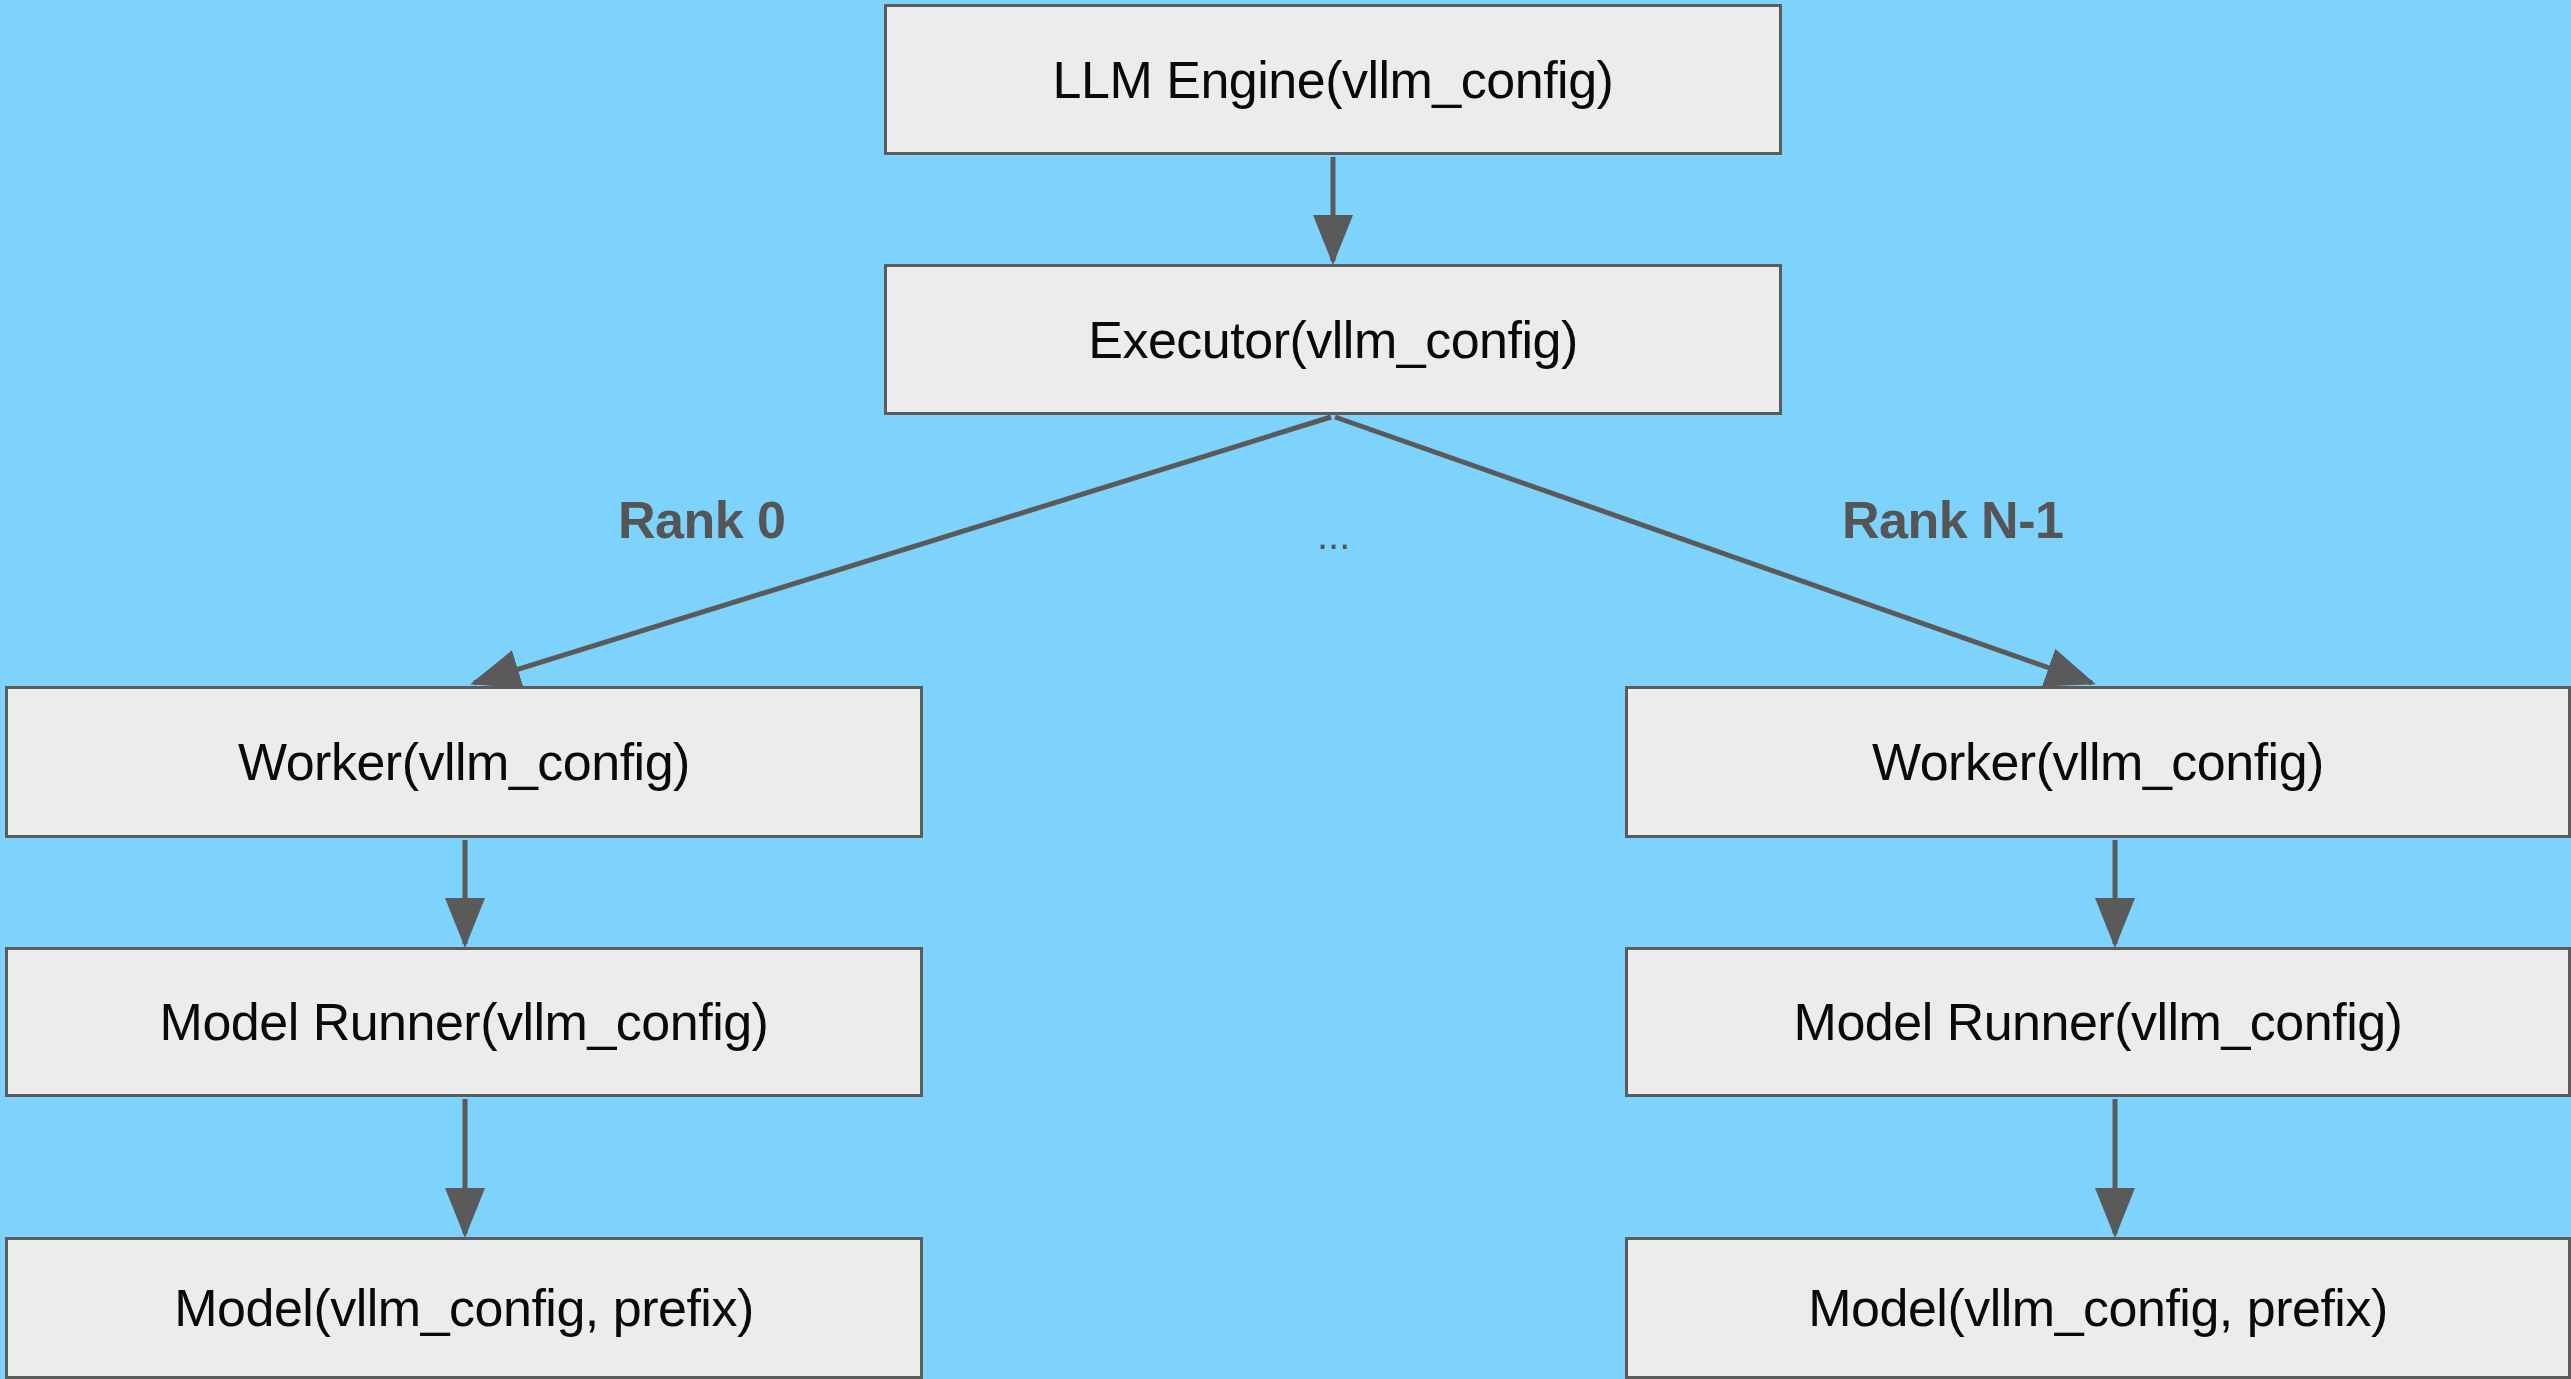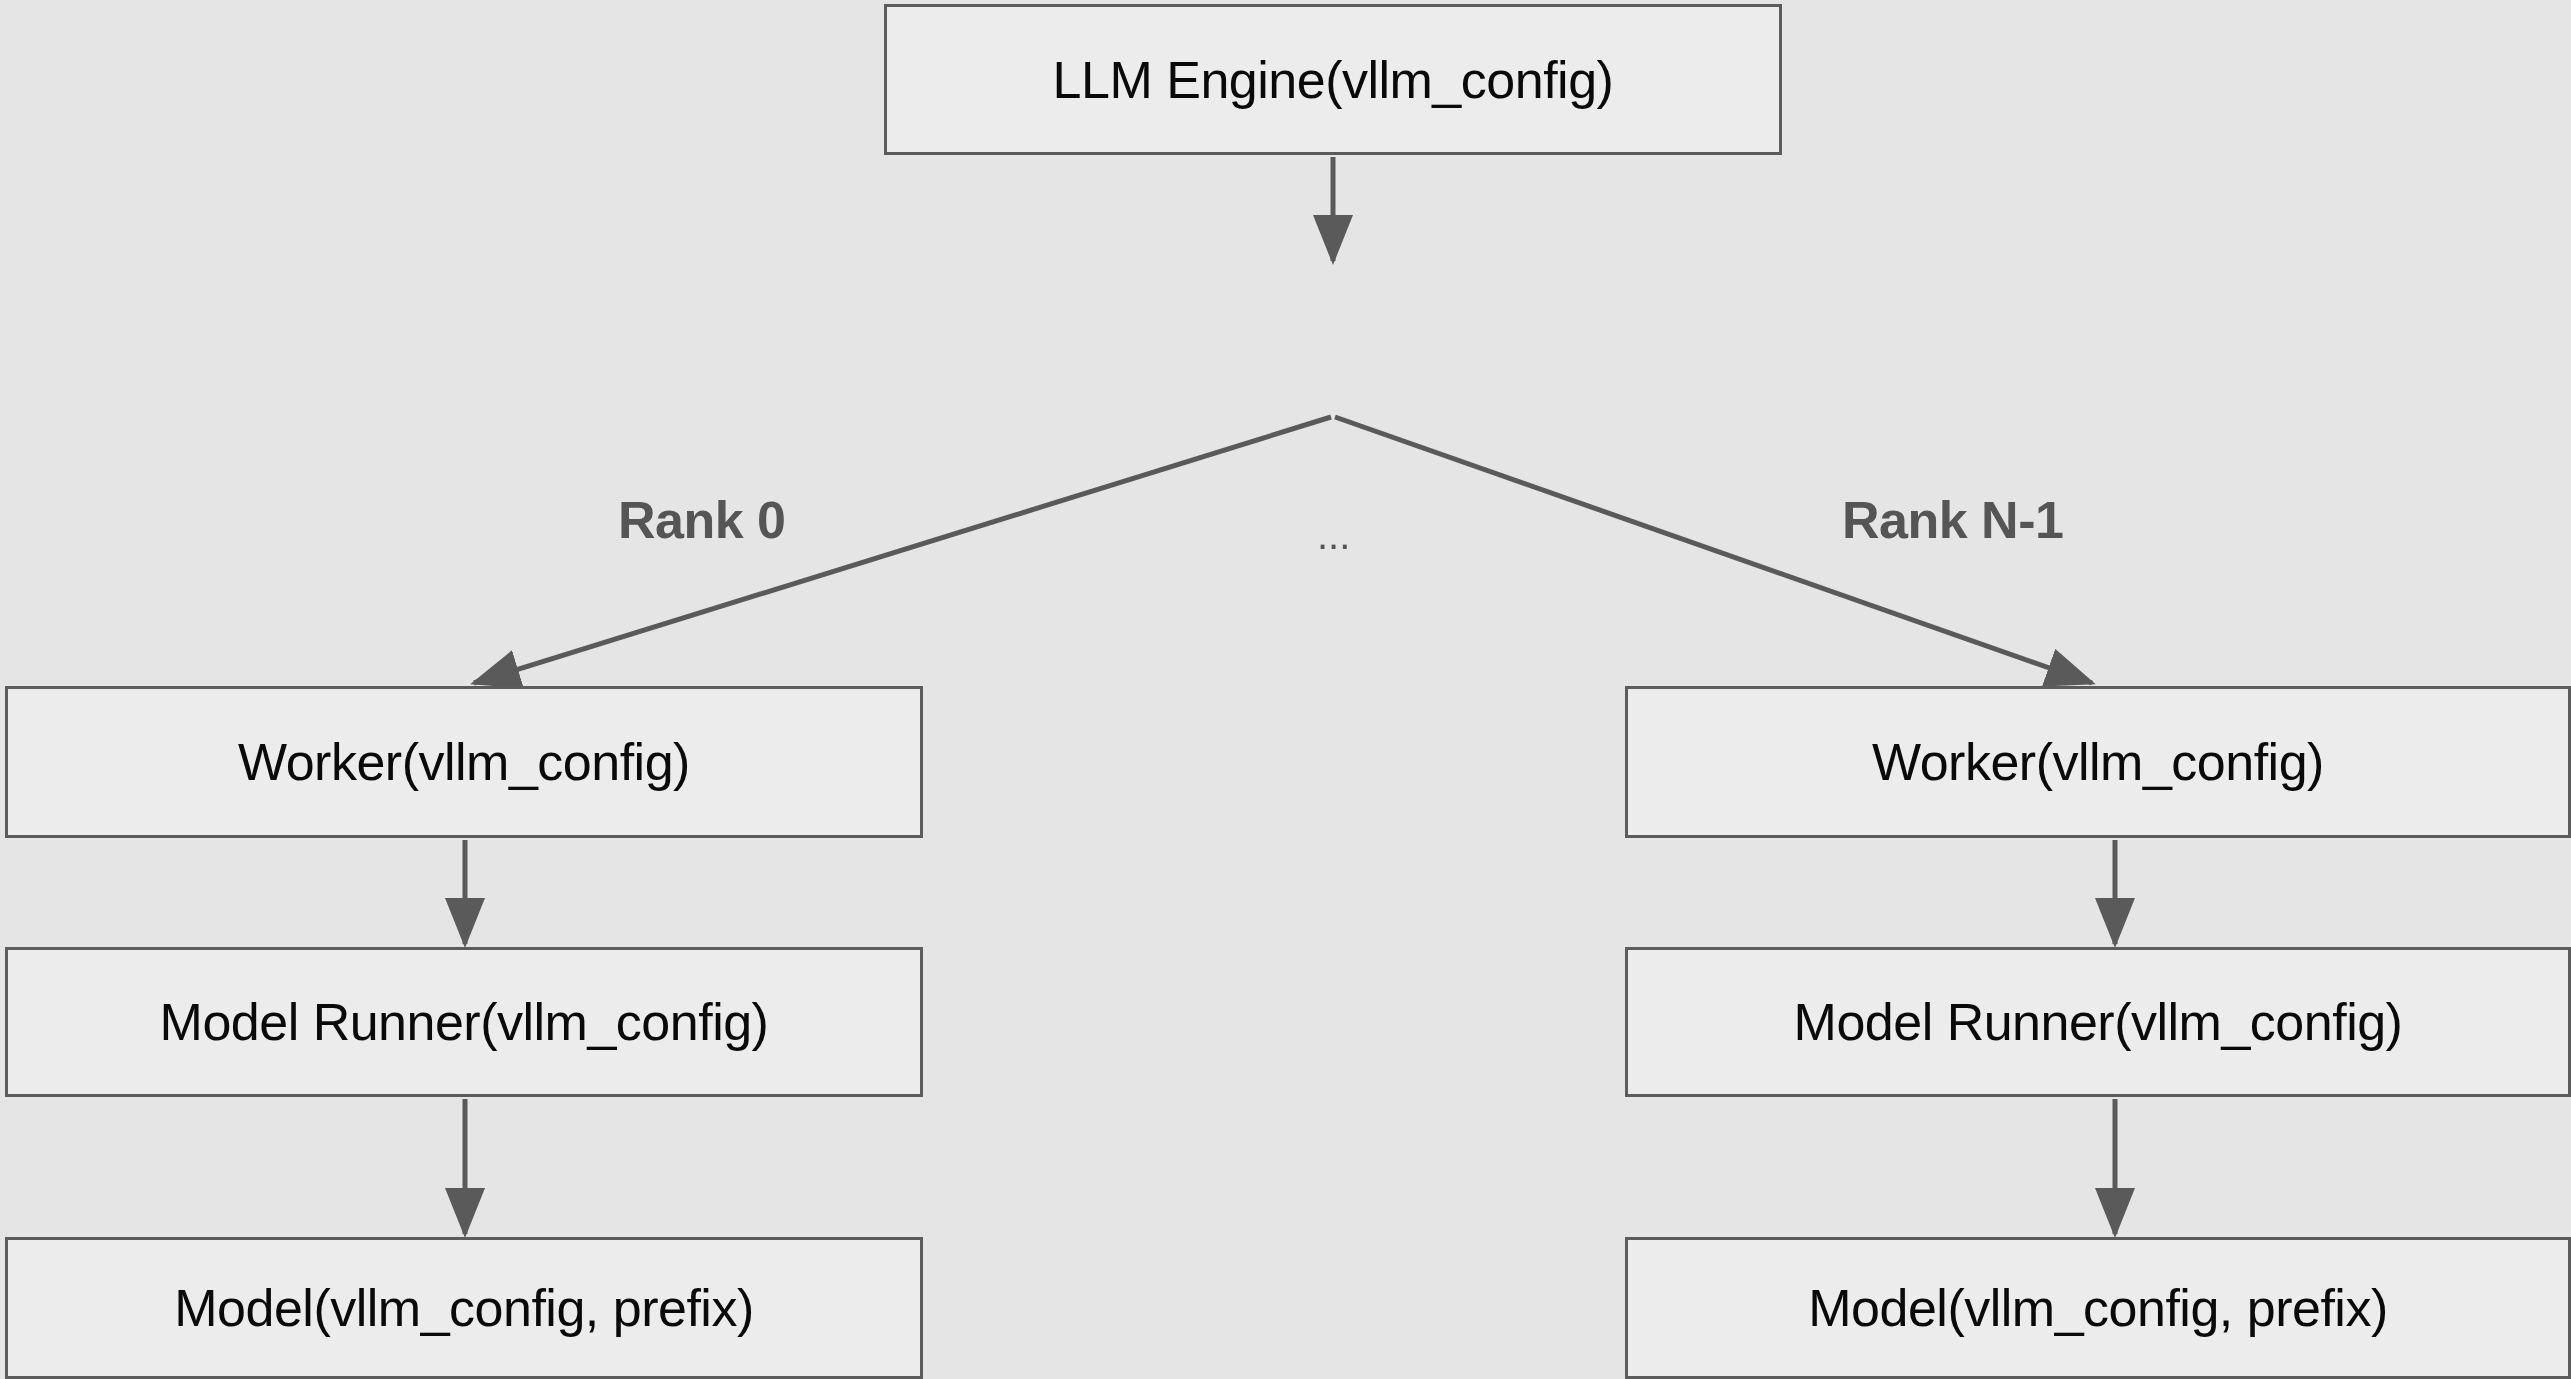--- a/index.html
+++ b/index.html
@@ -10,21 +10,21 @@
   body {
     width: 2571px;
     height: 1379px;
     overflow: hidden;
     font-family: "Liberation Sans", sans-serif;
   }
   #canvas {
     position: relative;
     width: 2571px;
     height: 1379px;
-    background: #e5e5e5;
+    background: #7dd3fc;
   }
   .node {
     position: absolute;
     box-sizing: border-box;
     background: #ececec;
     border: 3px solid #5c5c5c;
     display: flex;
     align-items: center;
     justify-content: center;
     color: #0a0a0a;
@@ -98,20 +98,21 @@
 
     <line x1="465" y1="840" x2="465" y2="944" stroke="#5a5a5a" stroke-width="5" marker-end="url(#arrowhead)"></line>
     <line x1="465" y1="1099" x2="465" y2="1234" stroke="#5a5a5a" stroke-width="5" marker-end="url(#arrowhead)"></line>
 
     <line x1="2115" y1="840" x2="2115" y2="944" stroke="#5a5a5a" stroke-width="5" marker-end="url(#arrowhead)"></line>
     <line x1="2115" y1="1099" x2="2115" y2="1234" stroke="#5a5a5a" stroke-width="5" marker-end="url(#arrowhead)"></line>
   </svg>
 
   <div class="node" id="node-llm-engine">LLM Engine(vllm_config)</div>
 
+  <div class="node" id="node-executor">Executor(vllm_config)</div>
 
   <div class="edge-label" id="label-rank-0">Rank 0</div>
 
   <div class="ellipsis-label" id="label-ellipsis">...</div>
 
   <div class="edge-label" id="label-rank-n">Rank N-1</div>
 
   <div class="node" id="node-worker-0">Worker(vllm_config)</div>
 
   <div class="node" id="node-runner-0">Model Runner(vllm_config)</div>

